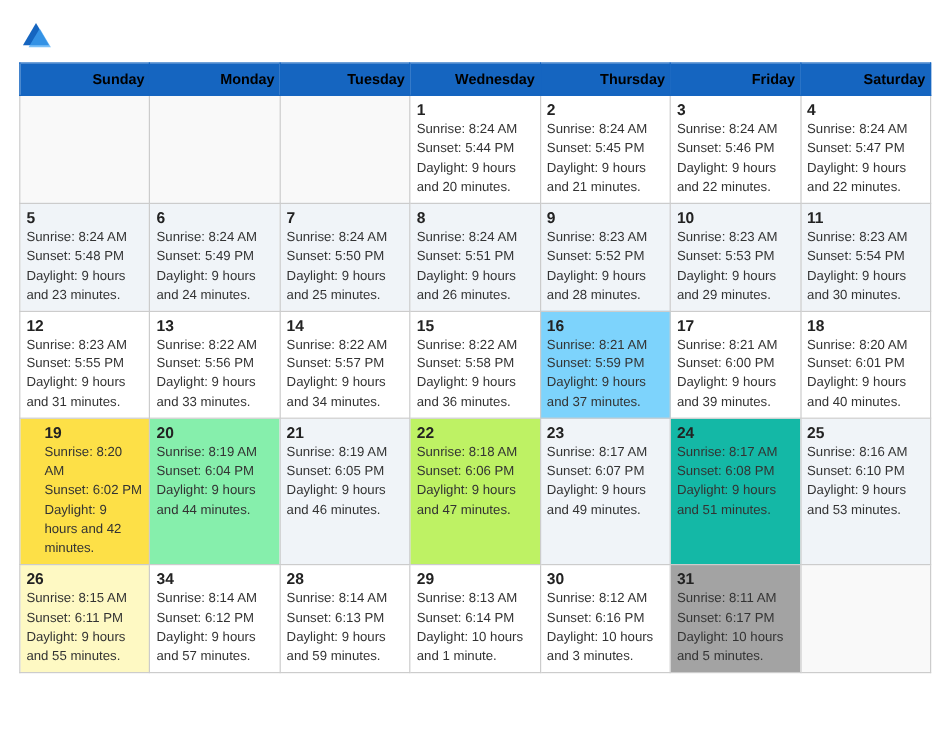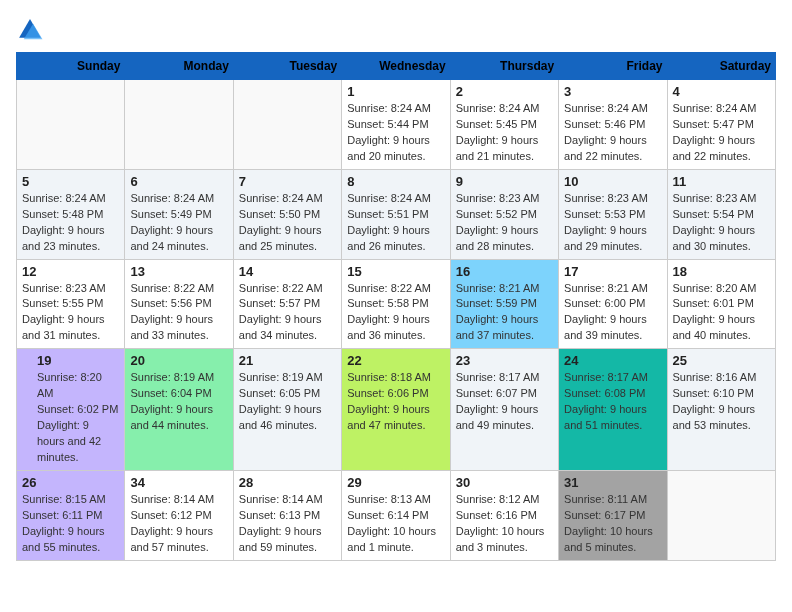--- a/index.html
+++ b/index.html
@@ -236,21 +236,21 @@
 Daylight: 9 hours and 39 minutes.</div>
         </td>
         <td style="background: rgb(255, 255, 255);">
           <div class="day-num">18</div>
           <div class="day-detail" style="white-space: pre-line;">Sunrise: 8:20 AM
 Sunset: 6:01 PM
 Daylight: 9 hours and 40 minutes.</div>
         </td>
       </tr>
       <tr>
-        <td style="background: #c4b5fd; padding-left: 20px;">
+        <td style="background: #fde047; padding-left: 20px;">
           <div class="day-num">19</div>
           <div class="day-detail" style="white-space: pre-line;">Sunrise: 8:20 AM
 Sunset: 6:02 PM
 Daylight: 9 hours and 42 minutes.</div>
         </td>
         <td style="background: #86efac;">
           <div class="day-num">20</div>
           <div class="day-detail" style="white-space: pre-line;">Sunrise: 8:19 AM
 Sunset: 6:04 PM
 Daylight: 9 hours and 44 minutes.</div>
@@ -280,21 +280,21 @@
 Daylight: 9 hours and 51 minutes.</div>
         </td>
         <td style="background: rgb(240, 244, 248);">
           <div class="day-num">25</div>
           <div class="day-detail" style="white-space: pre-line;">Sunrise: 8:16 AM
 Sunset: 6:10 PM
 Daylight: 9 hours and 53 minutes.</div>
         </td>
       </tr>
       <tr>
-        <td style="background: #c4b5fd;">
+        <td style="background: #fef9c3;">
           <div class="day-num">26</div>
           <div class="day-detail" style="white-space: pre-line;">Sunrise: 8:15 AM
 Sunset: 6:11 PM
 Daylight: 9 hours and 55 minutes.</div>
         </td>
         <td style="background: rgb(255, 255, 255);">
           <div class="day-num">34</div>
           <div class="day-detail" style="white-space: pre-line;">Sunrise: 8:14 AM
 Sunset: 6:12 PM
 Daylight: 9 hours and 57 minutes.</div>

